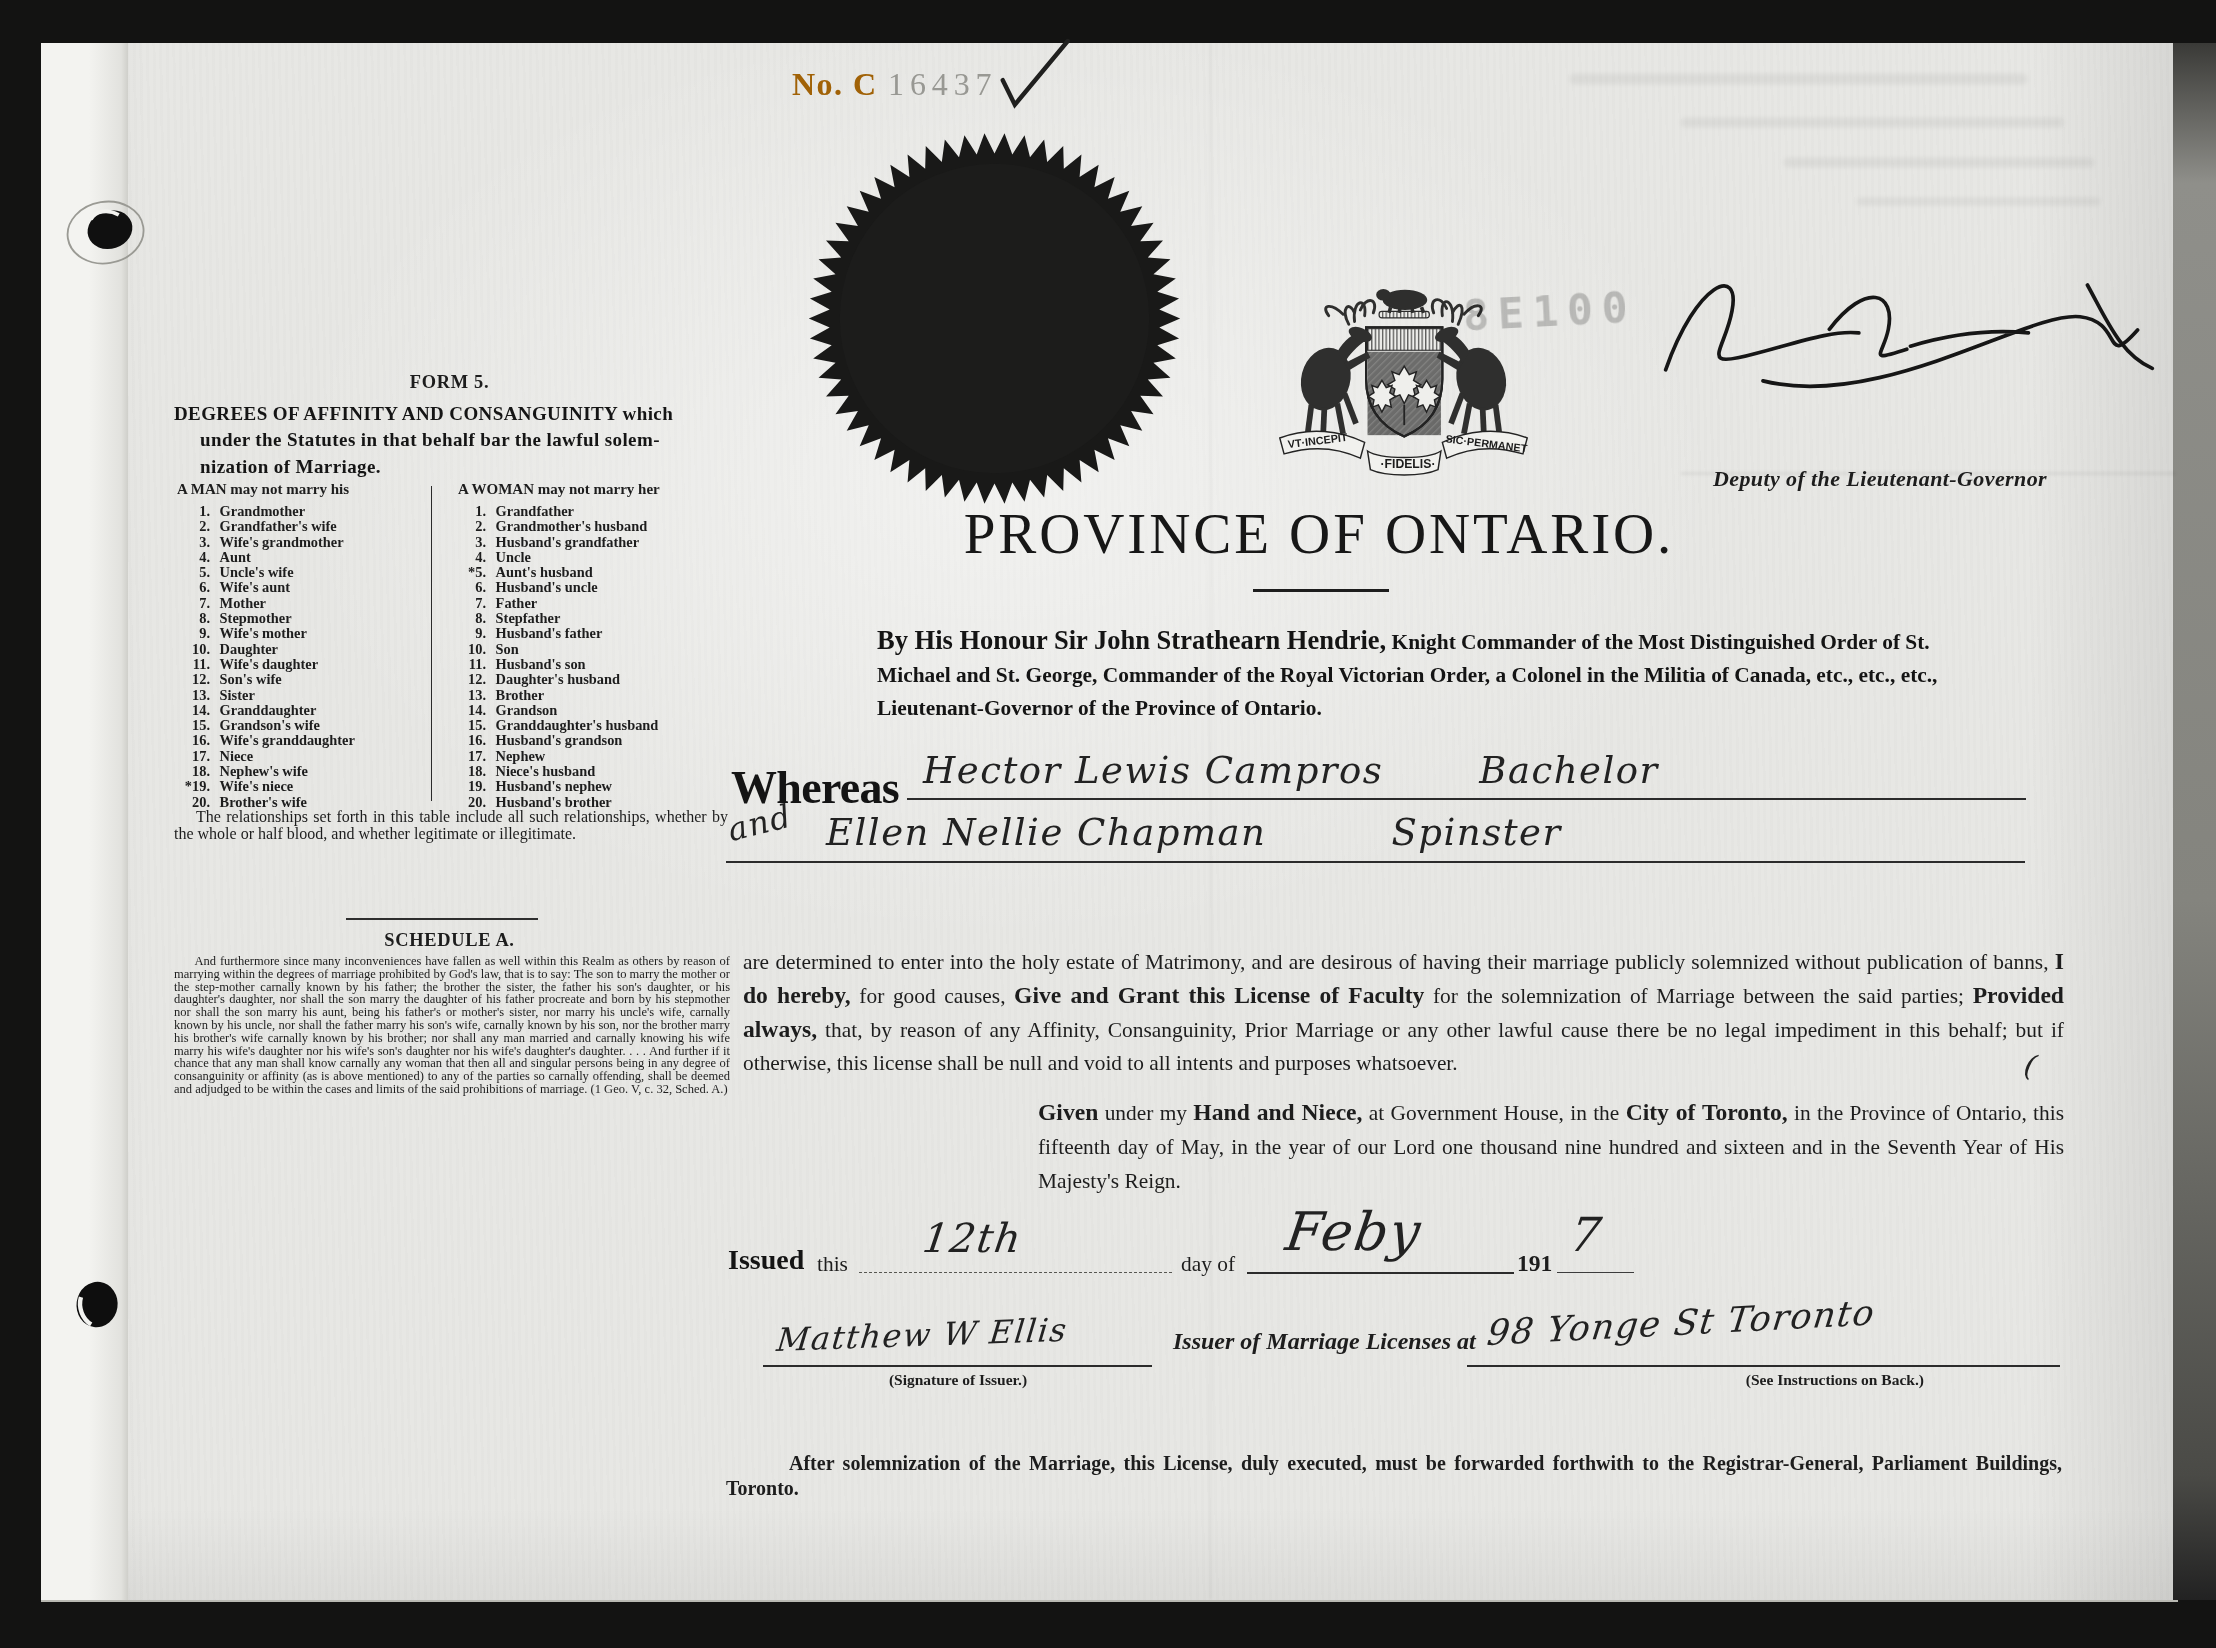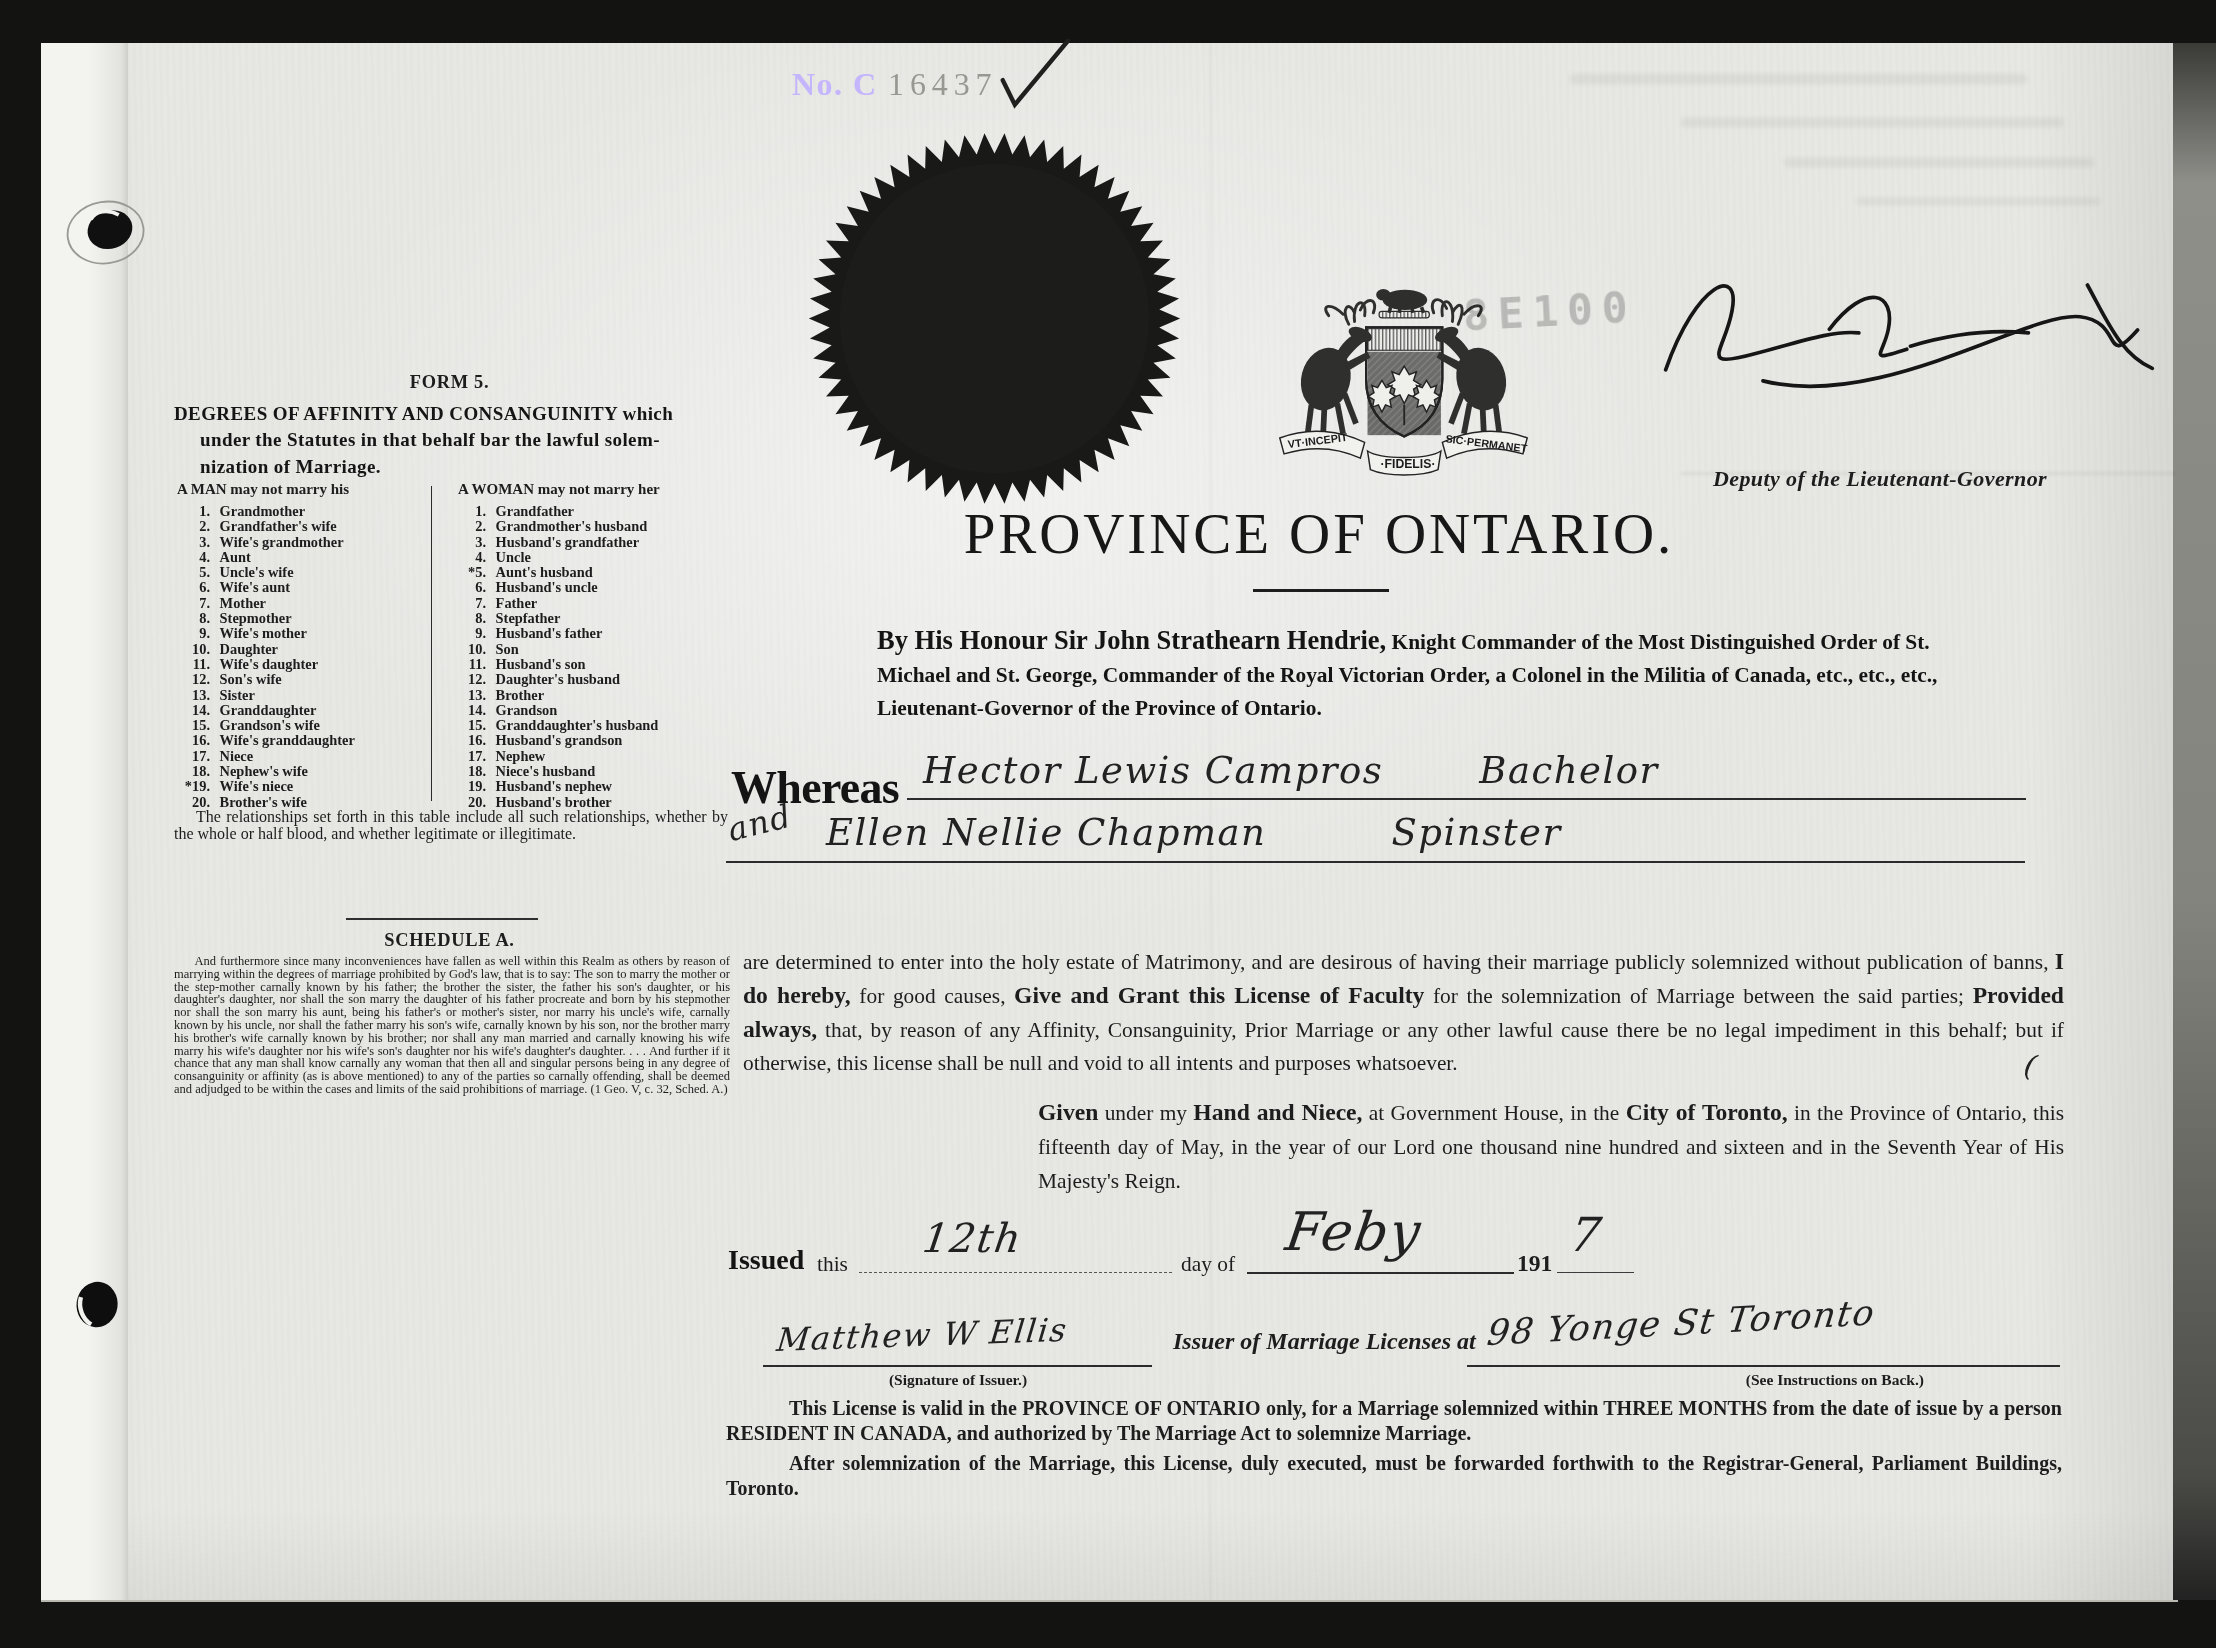--- a/index.html
+++ b/index.html
@@ -41,21 +41,21 @@
   .li .num{width:35px;text-align:right;flex:none;}
   .li .txt{padding-left:9.6px;white-space:nowrap;}
   .note{font-size:16px;line-height:17px;text-align:justify;}
   .note .ind{display:inline-block;width:22px;}
   #mid-rule{left:346px;top:918px;width:192px;height:0;border-bottom:2.2px solid #2e2e2e;}
   #schedule-head{left:302px;top:930px;width:295px;text-align:center;font-size:18.4px;font-weight:bold;letter-spacing:0.7px;}
   #schedule-text{left:174px;top:955px;width:556px;font-size:12.5px;line-height:12.8px;text-align:justify;}
   #schedule-text .ind{display:inline-block;width:20.6px;}
   
   #doc-no{left:792px;top:66px;font-size:32px;}
-  #doc-no .lbl{font-weight:bold;color:#c4b5fd;letter-spacing:1.5px;}
+  #doc-no .lbl{font-weight:bold;color:#a16207;letter-spacing:1.5px;}
   #doc-no .val{color:#989893;letter-spacing:5.9px;margin-left:10.3px;}
   #deputy{left:1622px;top:466px;width:516px;text-align:center;
           font-size:22px;font-weight:bold;font-style:italic;letter-spacing:0.4px;}
   #province{left:744px;top:501px;width:1150px;text-align:center;
             font-size:57px;letter-spacing:2.9px;color:#171717;}
   #province-rule{left:1253px;top:589px;width:136px;height:0;border-bottom:3.7px solid #1d1d1d;}
   #byline{left:877px;top:624px;width:1109px;text-align:left;font-size:21.4px;line-height:33px;}
   #byline .big{font-size:26.5px;}
   #whereas-label{left:731px;top:761px;font-size:46px;letter-spacing:-0.7px;}
   .name-line{font-size:37px;}
@@ -412,17 +412,16 @@
   <div class="abs hand" style="left:1567px;top:1207px;font-size:47px;">7</div>
 
   <div class="abs hand" style="left:775px;top:1321px;font-size:32px;transform:rotate(-2deg) skewX(-8deg);">Matthew W Ellis</div>
   <div class="abs uline" style="left:763px;top:1365px;width:389px;"></div>
   <div class="abs cap" style="left:840px;top:1371px;width:236px;text-align:center;">(Signature of Issuer.)</div>
   <div class="abs" style="left:1173px;top:1328px;font-size:24px;font-weight:bold;font-style:italic;">Issuer of Marriage Licenses at</div>
   <div class="abs hand" style="left:1485px;top:1313px;font-size:35px;transform:rotate(-3deg) skewX(-10deg);">98 Yonge St Toronto</div>
   <div class="abs uline" style="left:1467px;top:1365px;width:593px;"></div>
   <div class="abs cap" style="left:1673px;top:1371px;width:251px;text-align:right;">(See Instructions on Back.)</div>
 
-  <div class="abs footer-p" style="left:726px;top:1396px;width:1336px;"><span class="ind"></span><span>This License is valid in the PROVINCE OF ONTARIO only, for a Marriage solemnized within THREE MONTHS from the date of issue by a person RESIDENT IN CANADA, and authorized by The Marriage Act to solemnize Marriage.</span></div>
   <div class="abs footer-p" style="left:726px;top:1451px;width:1336px;"><span class="ind"></span><span>After solemnization of the Marriage, this License, duly executed, must be forwarded forthwith to the Registrar-General, Parliament Buildings, Toronto.</span></div>
 
 </div>
 
 
 </body></html>

